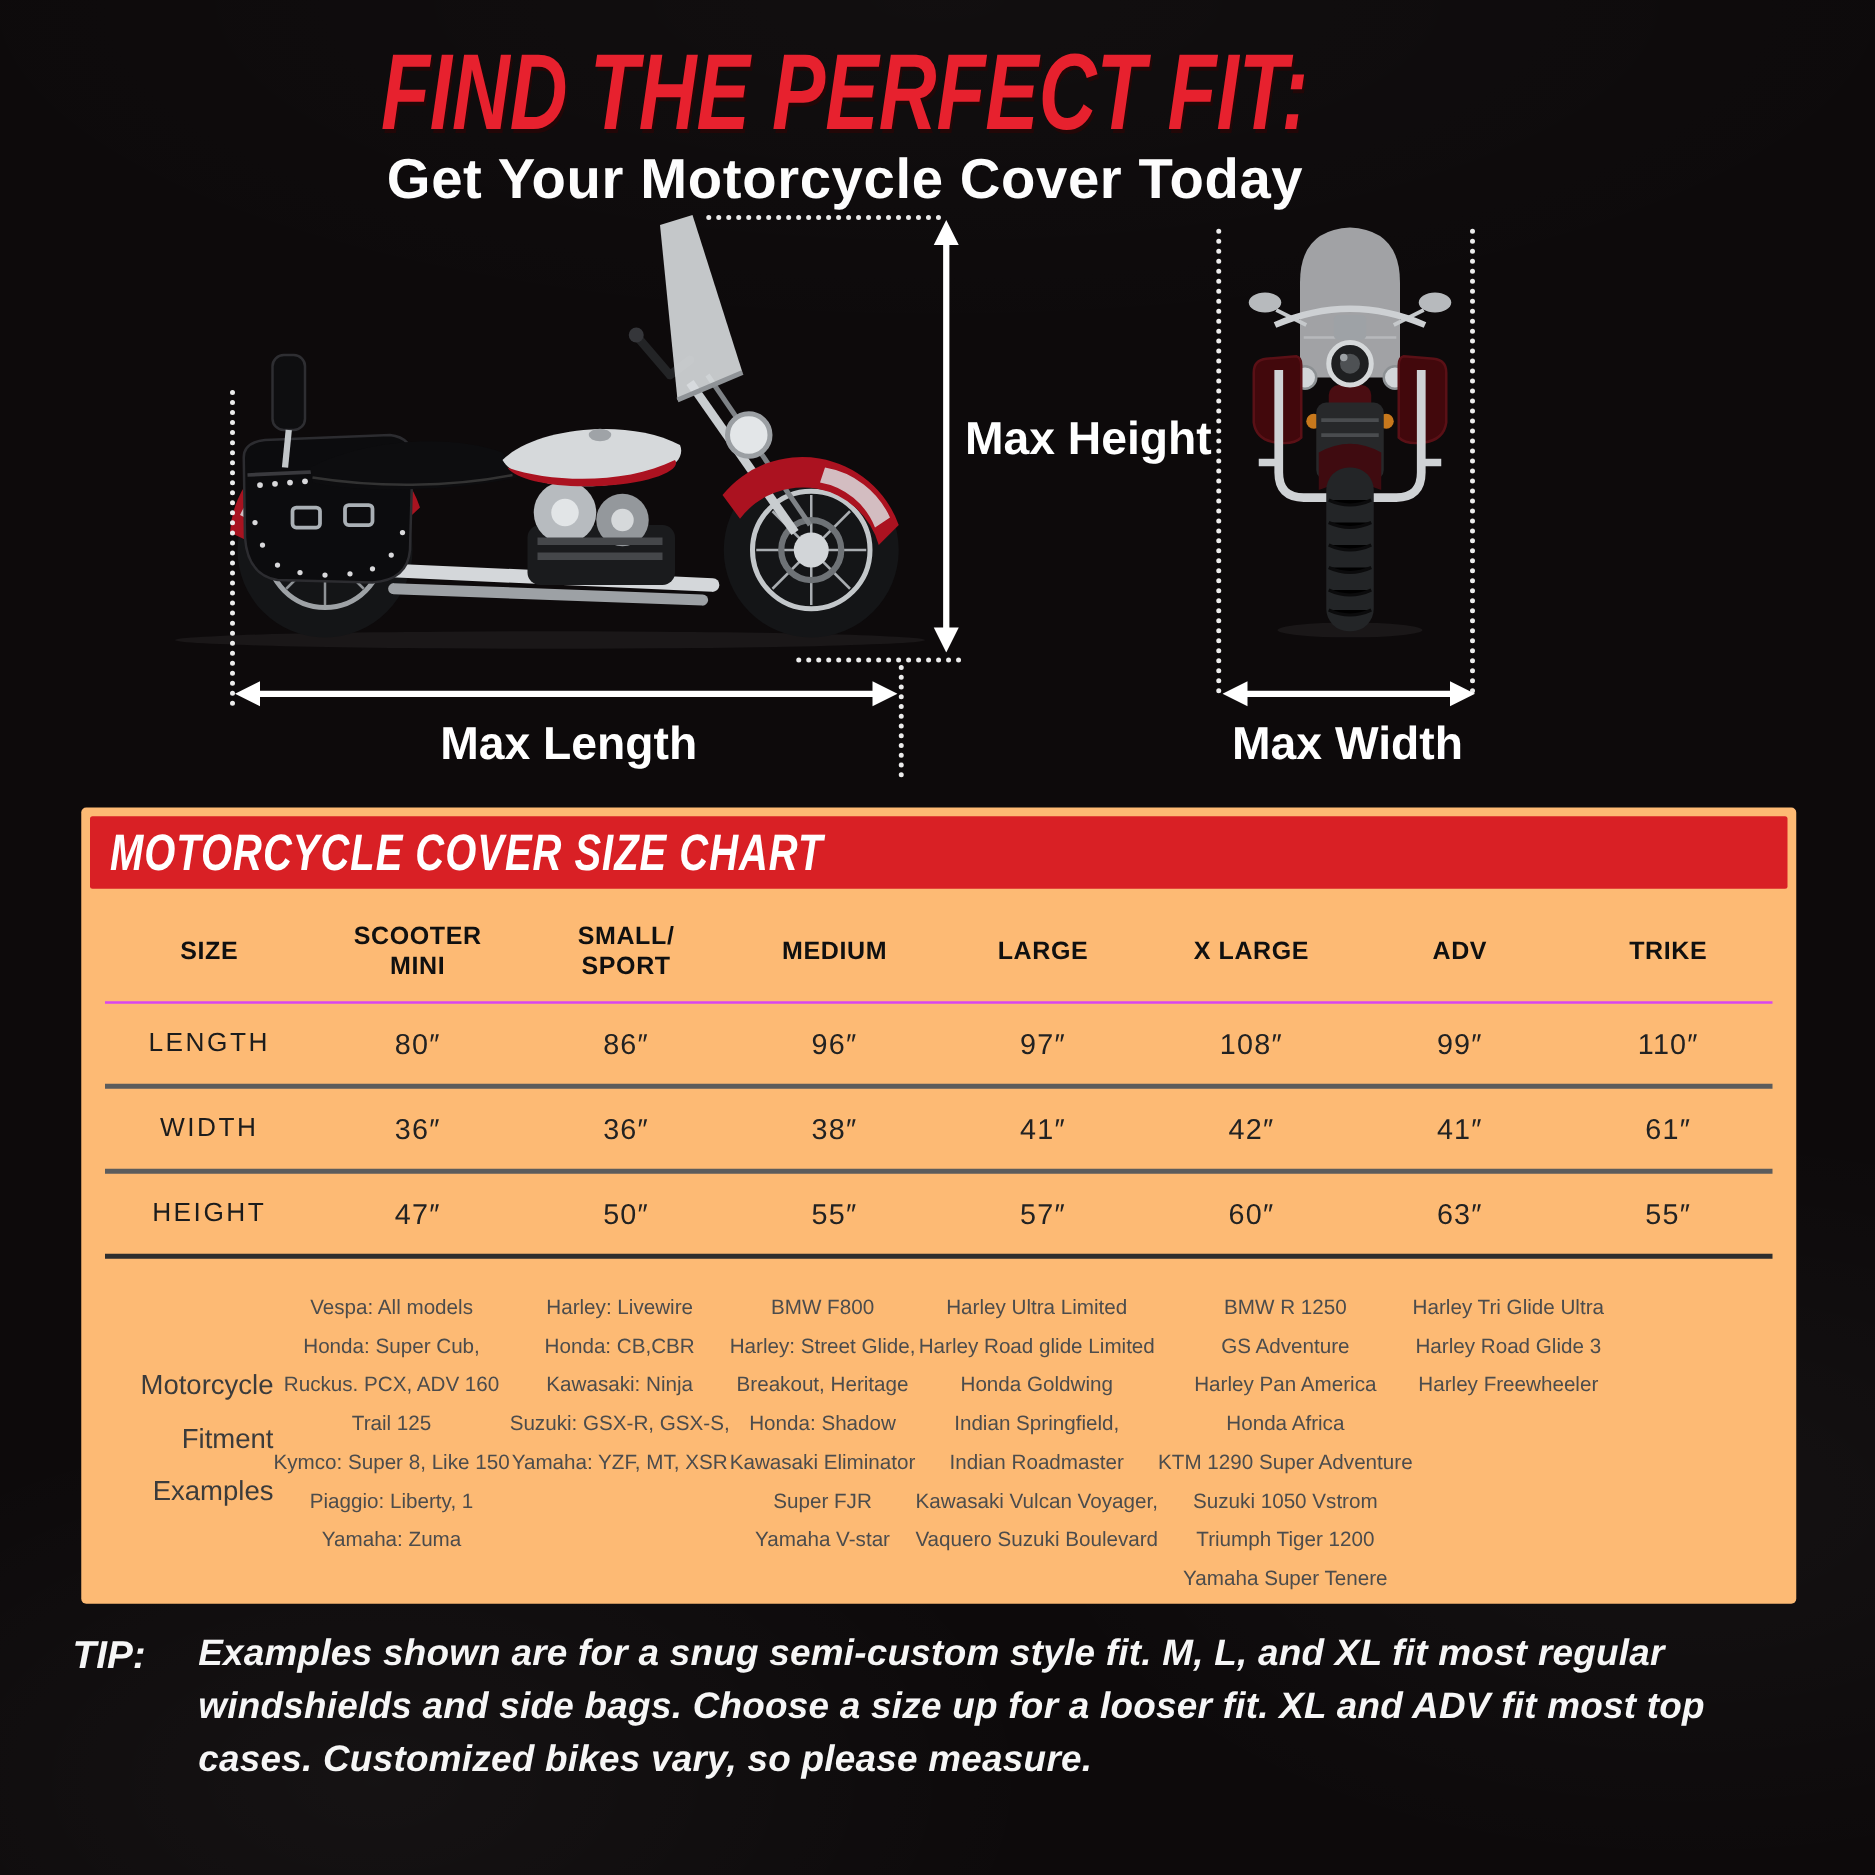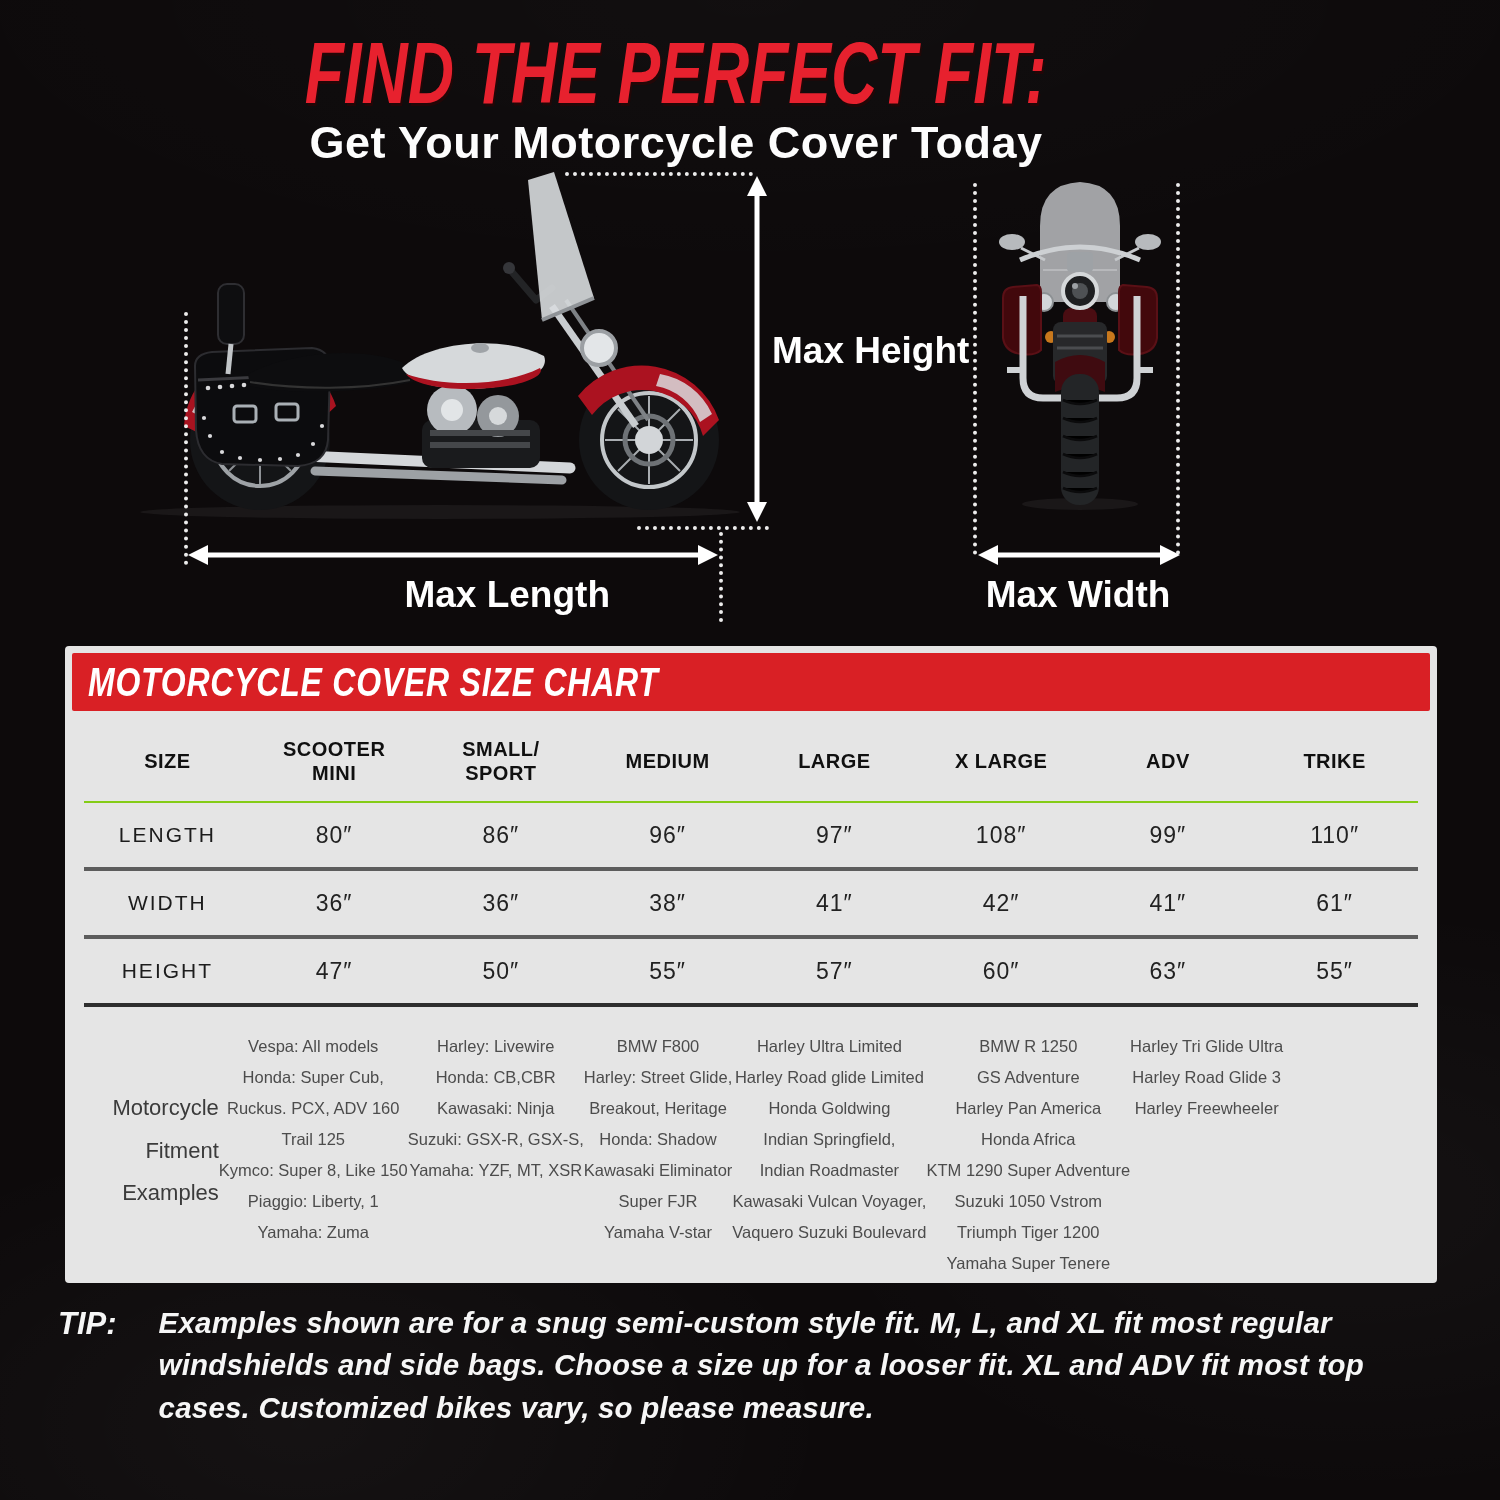--- a/index.html
+++ b/index.html
@@ -22,33 +22,33 @@
   .hero-subtitle{
     margin-top:6px;font-size:45px;line-height:1;font-weight:bold;color:#fdfdfd;letter-spacing:.5px;
   }
   
   .dot-v{border-left:4px dotted #ececec;width:0;}
   .dot-h{border-top:4px dotted #ececec;height:0;}
   .dim-label{color:#fff;font-weight:bold;font-size:37px;white-space:nowrap;}
   .dim-label.center{text-align:center;}
   
   .card{
-    left:65px;top:646px;width:1372px;height:637px;background:#e5e5e5;border-radius:4px;
+    left:65px;top:646px;width:1372px;height:637px;background:#fdba74;border-radius:4px;
     box-sizing:border-box;padding:7px 7px 0 7px;
   }
   .card-bar{
     height:58px;background:#d92025;border-radius:2px;display:flex;align-items:center;padding-left:16px;
   }
   .card-bar-title{
     display:inline-block;font-size:41px;font-weight:bold;font-style:italic;color:#fff;
     transform:scaleX(.78);transform-origin:left center;white-space:nowrap;letter-spacing:1px;
   }
   .tbl{padding:0 12px;}
   .grid8{display:grid;grid-template-columns:repeat(8,1fr);}
-  .hdr-row{padding:26px 0 16px 0;border-bottom:2px solid #84cc16;align-items:center;}
+  .hdr-row{padding:26px 0 16px 0;border-bottom:2px solid #d946ef;align-items:center;}
   .th{
     text-align:center;font-size:20px;font-weight:bold;color:#101010;letter-spacing:.5px;
     line-height:1.2;white-space:pre-line;
   }
   .dim-row{height:64px;align-items:center;}
   .dim-row.r0,.dim-row.r1{border-bottom:4px solid #5c5c5c;}
   .dim-row.r2{border-bottom:4px solid #2e2e2e;}
   .row-label{text-align:center;font-size:21px;color:#1c1c1c;letter-spacing:2px;font-weight:400;}
   .cell-val{text-align:center;font-size:23px;color:#222;letter-spacing:1px;font-weight:400;}
   .fit-row{padding:16px 0 20px 0;min-height:252px;}
@@ -178,21 +178,21 @@
   <polygon points="13,0 3,20 23,20" fill="#fff"></polygon>
   <polygon points="13,346 3,326 23,326" fill="#fff"></polygon>
 </svg>
 <div class="abs dim-label" style="left:772px;top:330px;">Max Height</div>
 
 <svg class="abs" style="left:188px;top:542px;" width="530" height="26" viewBox="0 0 530 26">
   <line x1="16" y1="13" x2="514" y2="13" stroke="#fff" stroke-width="5"></line>
   <polygon points="0,13 20,3 20,23" fill="#fff"></polygon>
   <polygon points="530,13 510,3 510,23" fill="#fff"></polygon>
 </svg>
-<div class="abs dim-label center" style="left:300px;top:574px;width:310px;text-align:right;">Max Length</div>
+<div class="abs dim-label center" style="left:300px;top:574px;width:310px;">Max Length</div>
 
 <svg class="abs" style="left:995px;top:170px;" width="170" height="340" viewBox="0 0 170 340" aria-hidden="true">
   <ellipse cx="85" cy="334" rx="58" ry="6" fill="#1a1718"></ellipse>
 
   <path d="M45,132 L45,56 Q45,14 85,12 Q125,14 125,56 L125,132 Z" fill="#aeb0b3" opacity=".92"></path>
   <path d="M48,100 L122,100" stroke="#c6c8cb" stroke-width="2" opacity=".6"></path>
 
   <ellipse cx="17" cy="72" rx="13" ry="8" fill="#b7babd"></ellipse>
   <ellipse cx="153" cy="72" rx="13" ry="8" fill="#b7babd"></ellipse>
   <line x1="26" y1="78" x2="50" y2="90" stroke="#c5c8cb" stroke-width="3"></line>

